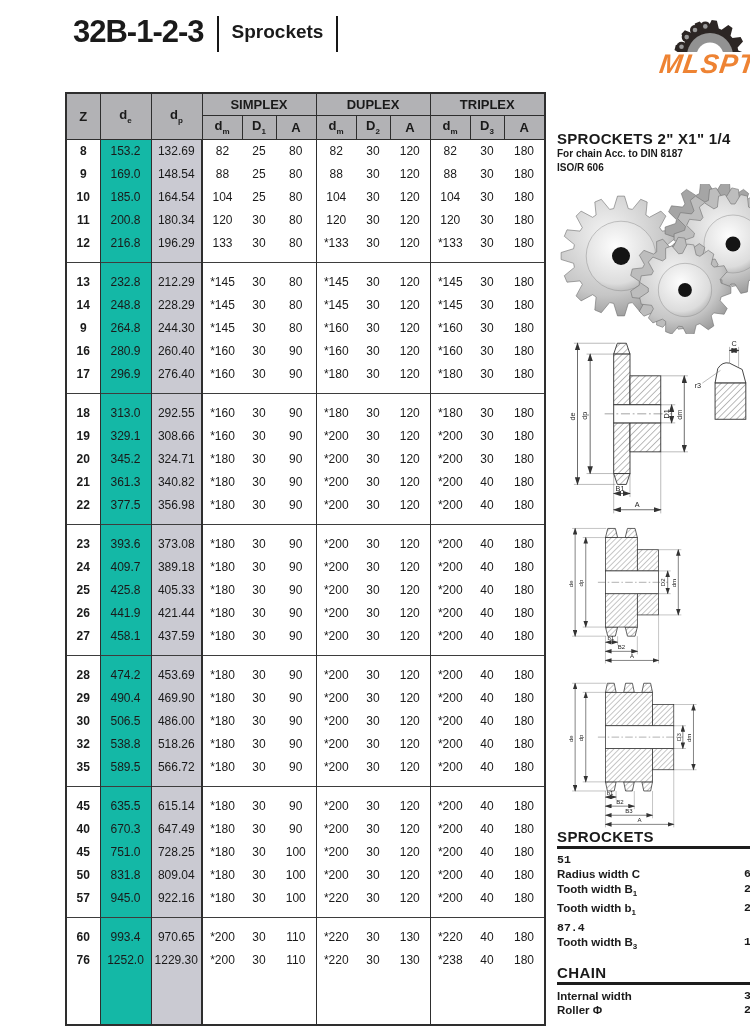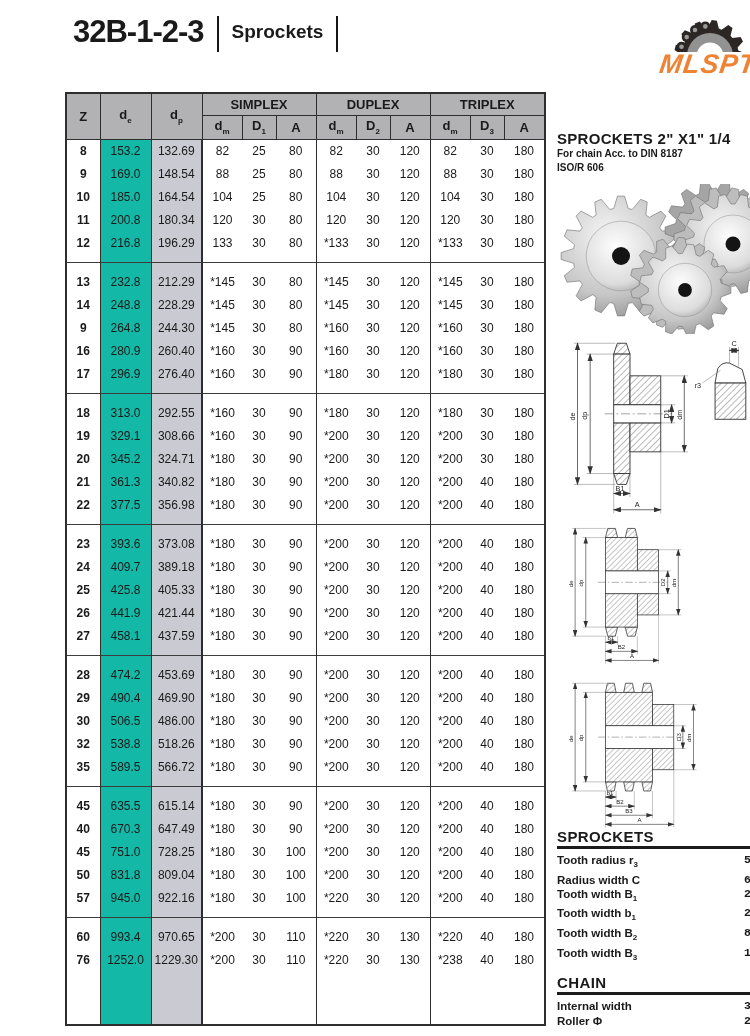--- a/index.html
+++ b/index.html
@@ -951,37 +951,35 @@
       <text class="dl" x="101" y="207" text-anchor="middle">A</text>
     </svg>
 
     <div class="specs">
       <div class="spec-head">
         <span>SPROCKETS</span>
         <span>mm</span>
       </div>
       <div class="spec-rows" id="spk-spec-rows">
           <div class="spec-row">
-            <span class="lbl">Tooth radius r<sub>3</sub></span>
             <span class="val">51</span>
           </div>
           <div class="spec-row">
             <span class="lbl">Radius width C</span>
             <span class="val">6</span>
           </div>
           <div class="spec-row">
             <span class="lbl">Tooth width B<sub>1</sub></span>
             <span class="val">29.4</span>
           </div>
           <div class="spec-row">
             <span class="lbl">Tooth width b<sub>1</sub></span>
             <span class="val">28.8</span>
           </div>
           <div class="spec-row">
-            <span class="lbl">Tooth width B<sub>2</sub></span>
             <span class="val">87.4</span>
           </div>
           <div class="spec-row">
             <span class="lbl">Tooth width B<sub>3</sub></span>
             <span class="val">146</span>
           </div>
         </div>
 
       <div class="spec-head chain">
         <span>CHAIN</span>

